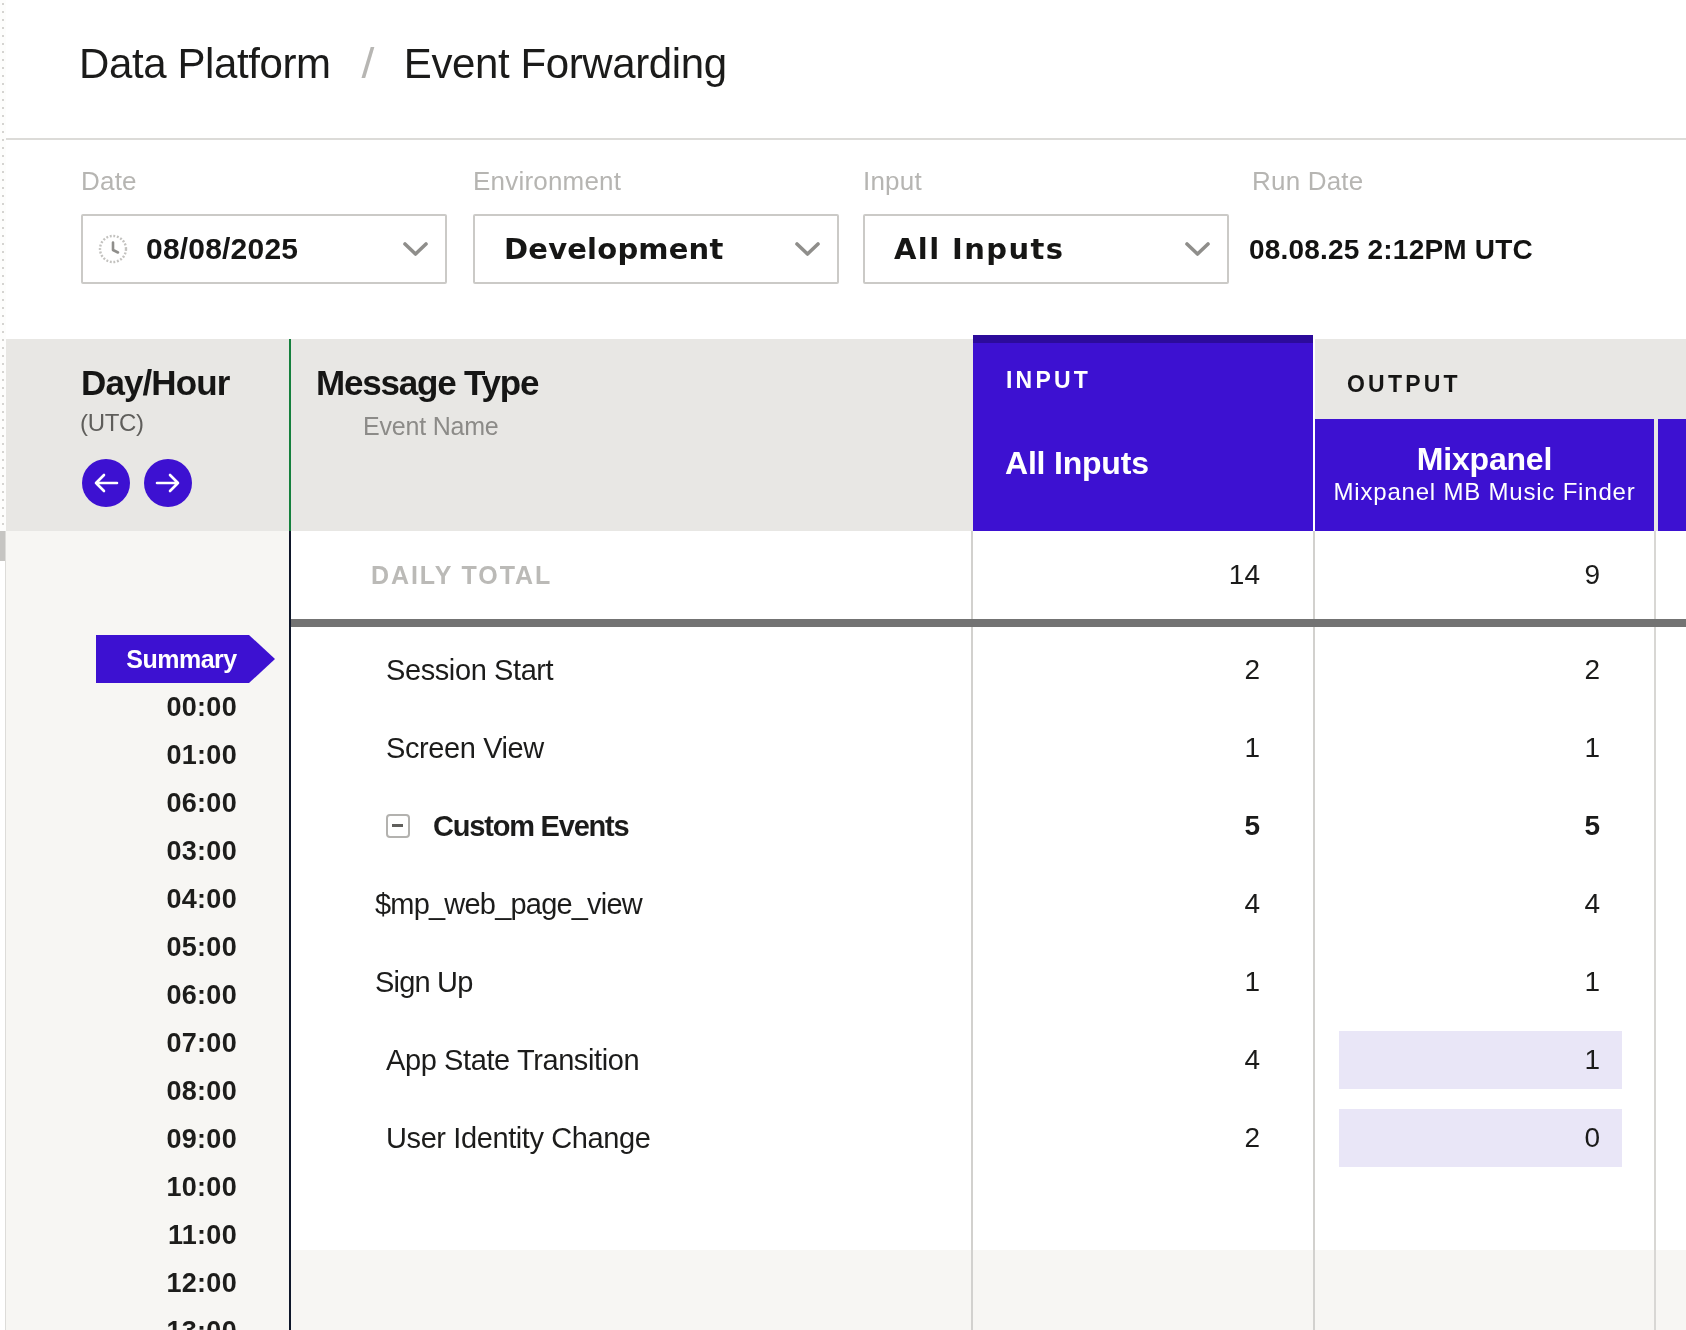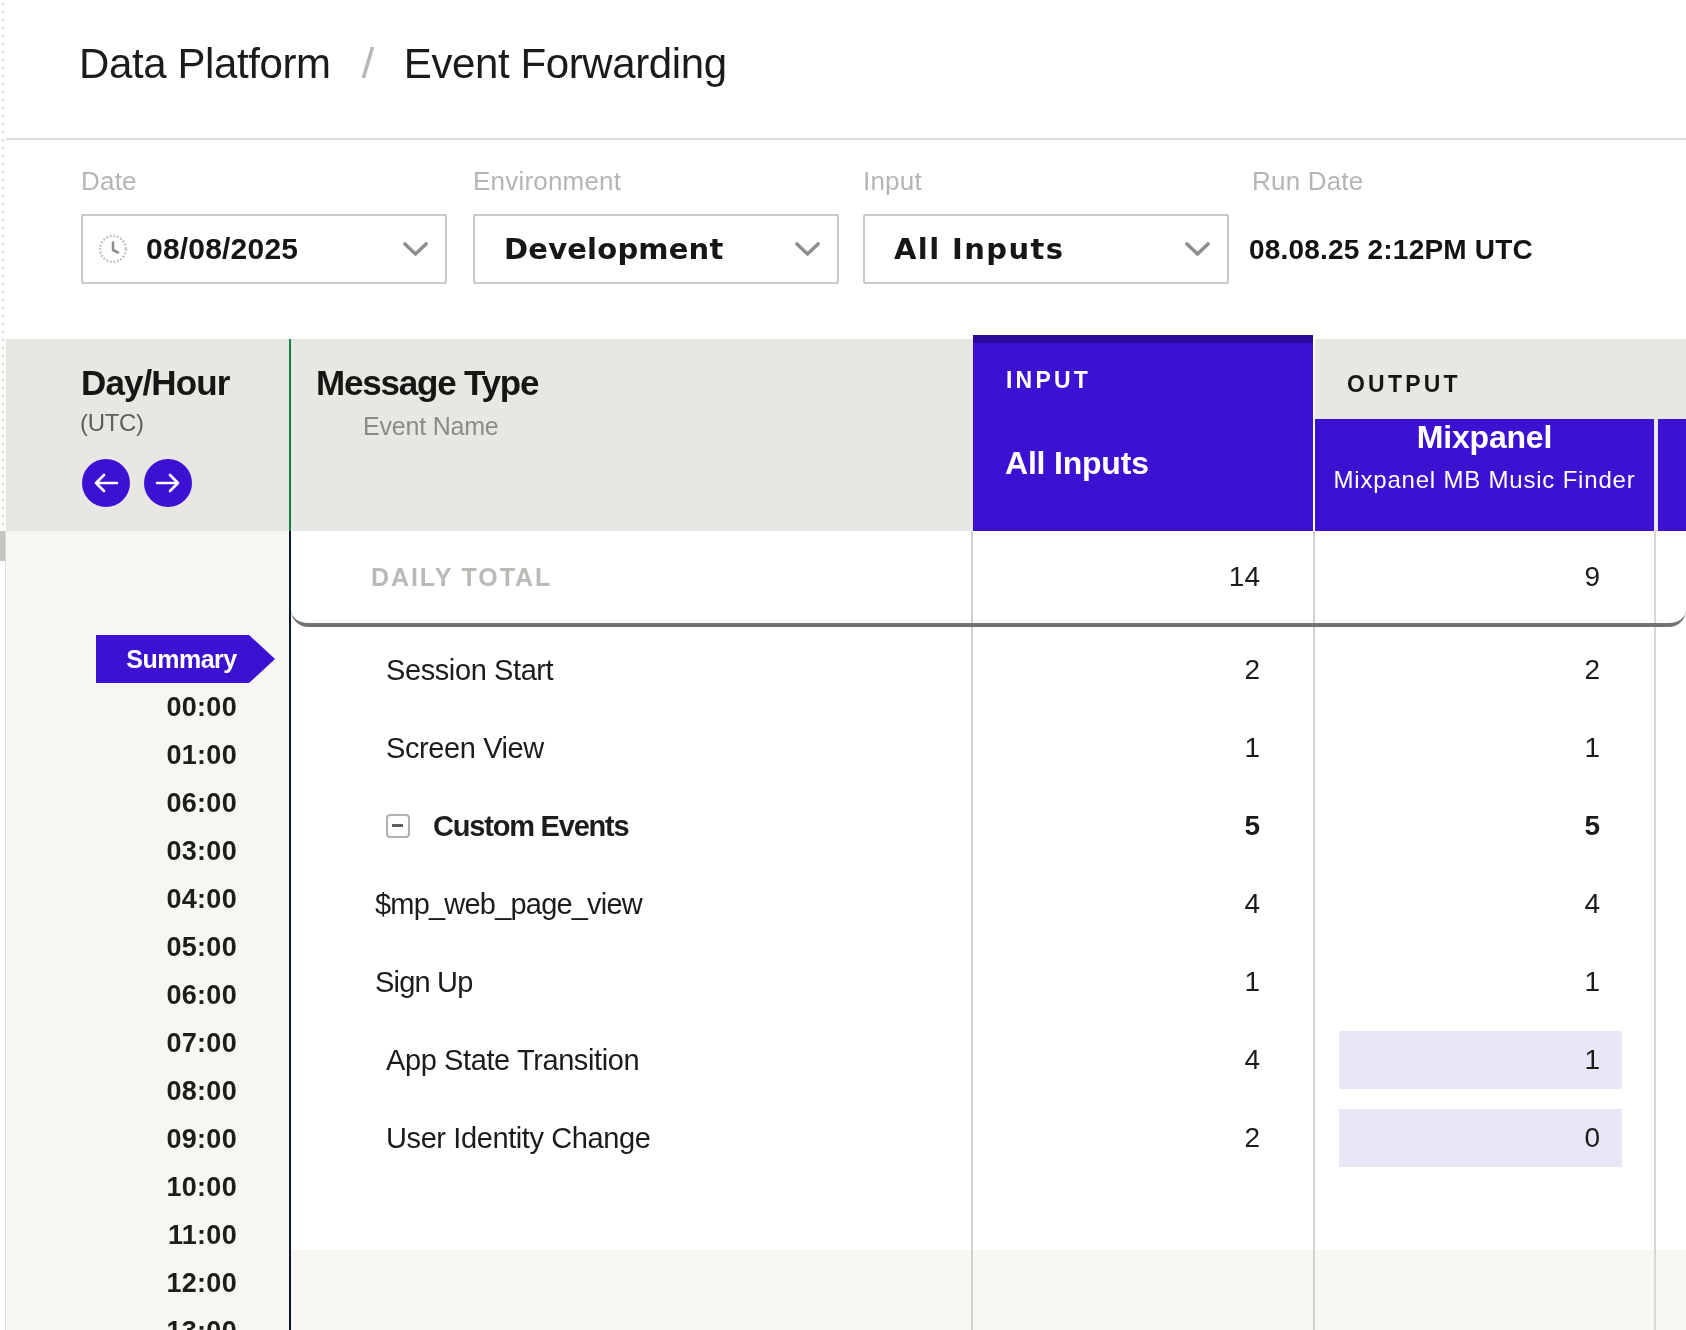--- a/index.html
+++ b/index.html
@@ -56,42 +56,42 @@
 
   .input-block { position:absolute; left:973px; top:-4px; width:340px; height:196px; background:#3d11d1; }
   .input-block::before { content:""; position:absolute; left:0; top:0; width:100%; height:8px; background:#2c0b9b; }
   .input-label { position:absolute; left:33px; top:32px; font-size:23px; font-weight:700; color:#fff; letter-spacing:3.2px; }
   .input-name { position:absolute; left:32px; top:110px; font-size:32px; font-weight:700; color:#fff; letter-spacing:-0.2px; }
 
   .output-area { position:absolute; left:1315px; top:0; width:371px; height:78px; background:#e8e7e4; }
   .output-label { position:absolute; left:32px; top:32px; font-size:23px; font-weight:700; color:#161615; letter-spacing:3.2px; }
   .whitegap-col { position:absolute; left:1313px; top:-4px; width:2px; height:196px; background:#fff; }
   .out-box { position:absolute; left:1315px; top:80px; width:339px; height:112px; background:#3d11d1; color:#fff; text-align:center; }
-  .out-box-name { font-size:32px; font-weight:700; letter-spacing:-0.2px; }
-  .out-box-sub { margin-top:10px; font-size:24px; letter-spacing:0.8px; }
+  .out-box-name { margin-top:22px; font-size:32px; font-weight:700; letter-spacing:-0.2px; }
+  .out-box-sub { margin-top:0; font-size:24px; letter-spacing:0.8px; }
   .out-box-next { position:absolute; left:1658px; top:80px; width:28px; height:112px; background:#3d11d1; }
 
   
   .body { position:absolute; left:0; top:531px; width:1686px; height:799px; }
   .sidebar-body { position:absolute; left:6px; top:0; width:285px; height:799px; background:#f7f6f3; border-right:2px solid #0f172a;text-decoration:underline; }
   .sidebar-list { position:absolute; left:0; top:104px; width:100%; }
   .summary-flag {
     margin-left:90px; width:179px; height:48px; background:#3d11d1; color:#fff;
     clip-path:polygon(0 0, 153px 0, 100% 50%, 153px 100%, 0 100%);
     display:flex; align-items:center; justify-content:center; padding-right:8px;
     font-size:25px; font-weight:700; letter-spacing:-0.5px; cursor:pointer;
   }
   .hour { height:48px; line-height:48px; text-align:right; padding-right:52px; font-size:27px; font-weight:700; color:#1d1d1b; letter-spacing:0.3px; cursor:pointer; }
 
   .main-body { position:absolute; left:291px; top:0; width:1395px; height:799px; background:#fff; }
   .bottom-band { position:absolute; left:0; top:719px; width:1395px; height:80px; background:#f7f6f3; z-index:1; }
   .vline { position:absolute; top:0; width:2px; height:799px; background:#d2d1ce; z-index:2; }
   .vl-1 { left:680px; } .vl-2 { left:1022px; } .vl-3 { left:1363px; background:#d8d7d4; }
 
-  .daily-row { position:absolute; left:0; top:0; width:1395px; height:96px; border-bottom:4px solid #737373; display:flex; align-items:center; z-index:3;border-radius:17px; }
+  .daily-row { position:absolute; left:0; top:0; width:1395px; height:96px; border-bottom:8px solid #737373; display:flex; align-items:center; z-index:3; }
   .dt-label { width:680px; padding-left:80px; font-size:25px; font-weight:700; color:#bbbab7; letter-spacing:1.9px; }
   .cell-in  { width:342px; text-align:right; padding-right:53px; font-size:28px; color:#1b1b1a; }
   .cell-out { width:341px; text-align:right; padding-right:54px; font-size:28px; color:#1b1b1a; position:relative; }
 
   .rows { position:absolute; left:0; top:100px; width:1395px; z-index:3; }
   .row { height:78px; display:flex; align-items:center; }
   .cell-name { width:680px; padding-left:95px; font-size:29px; color:#1c1c1b; display:flex; align-items:center; letter-spacing:-0.4px; }
   .row-group .cell-name { font-weight:700; letter-spacing:-1.2px; }
   .row-indent .cell-name { padding-left:84px; letter-spacing:-0.8px; }
   .row-group .cell-in, .row-group .cell-out { font-weight:700; }

